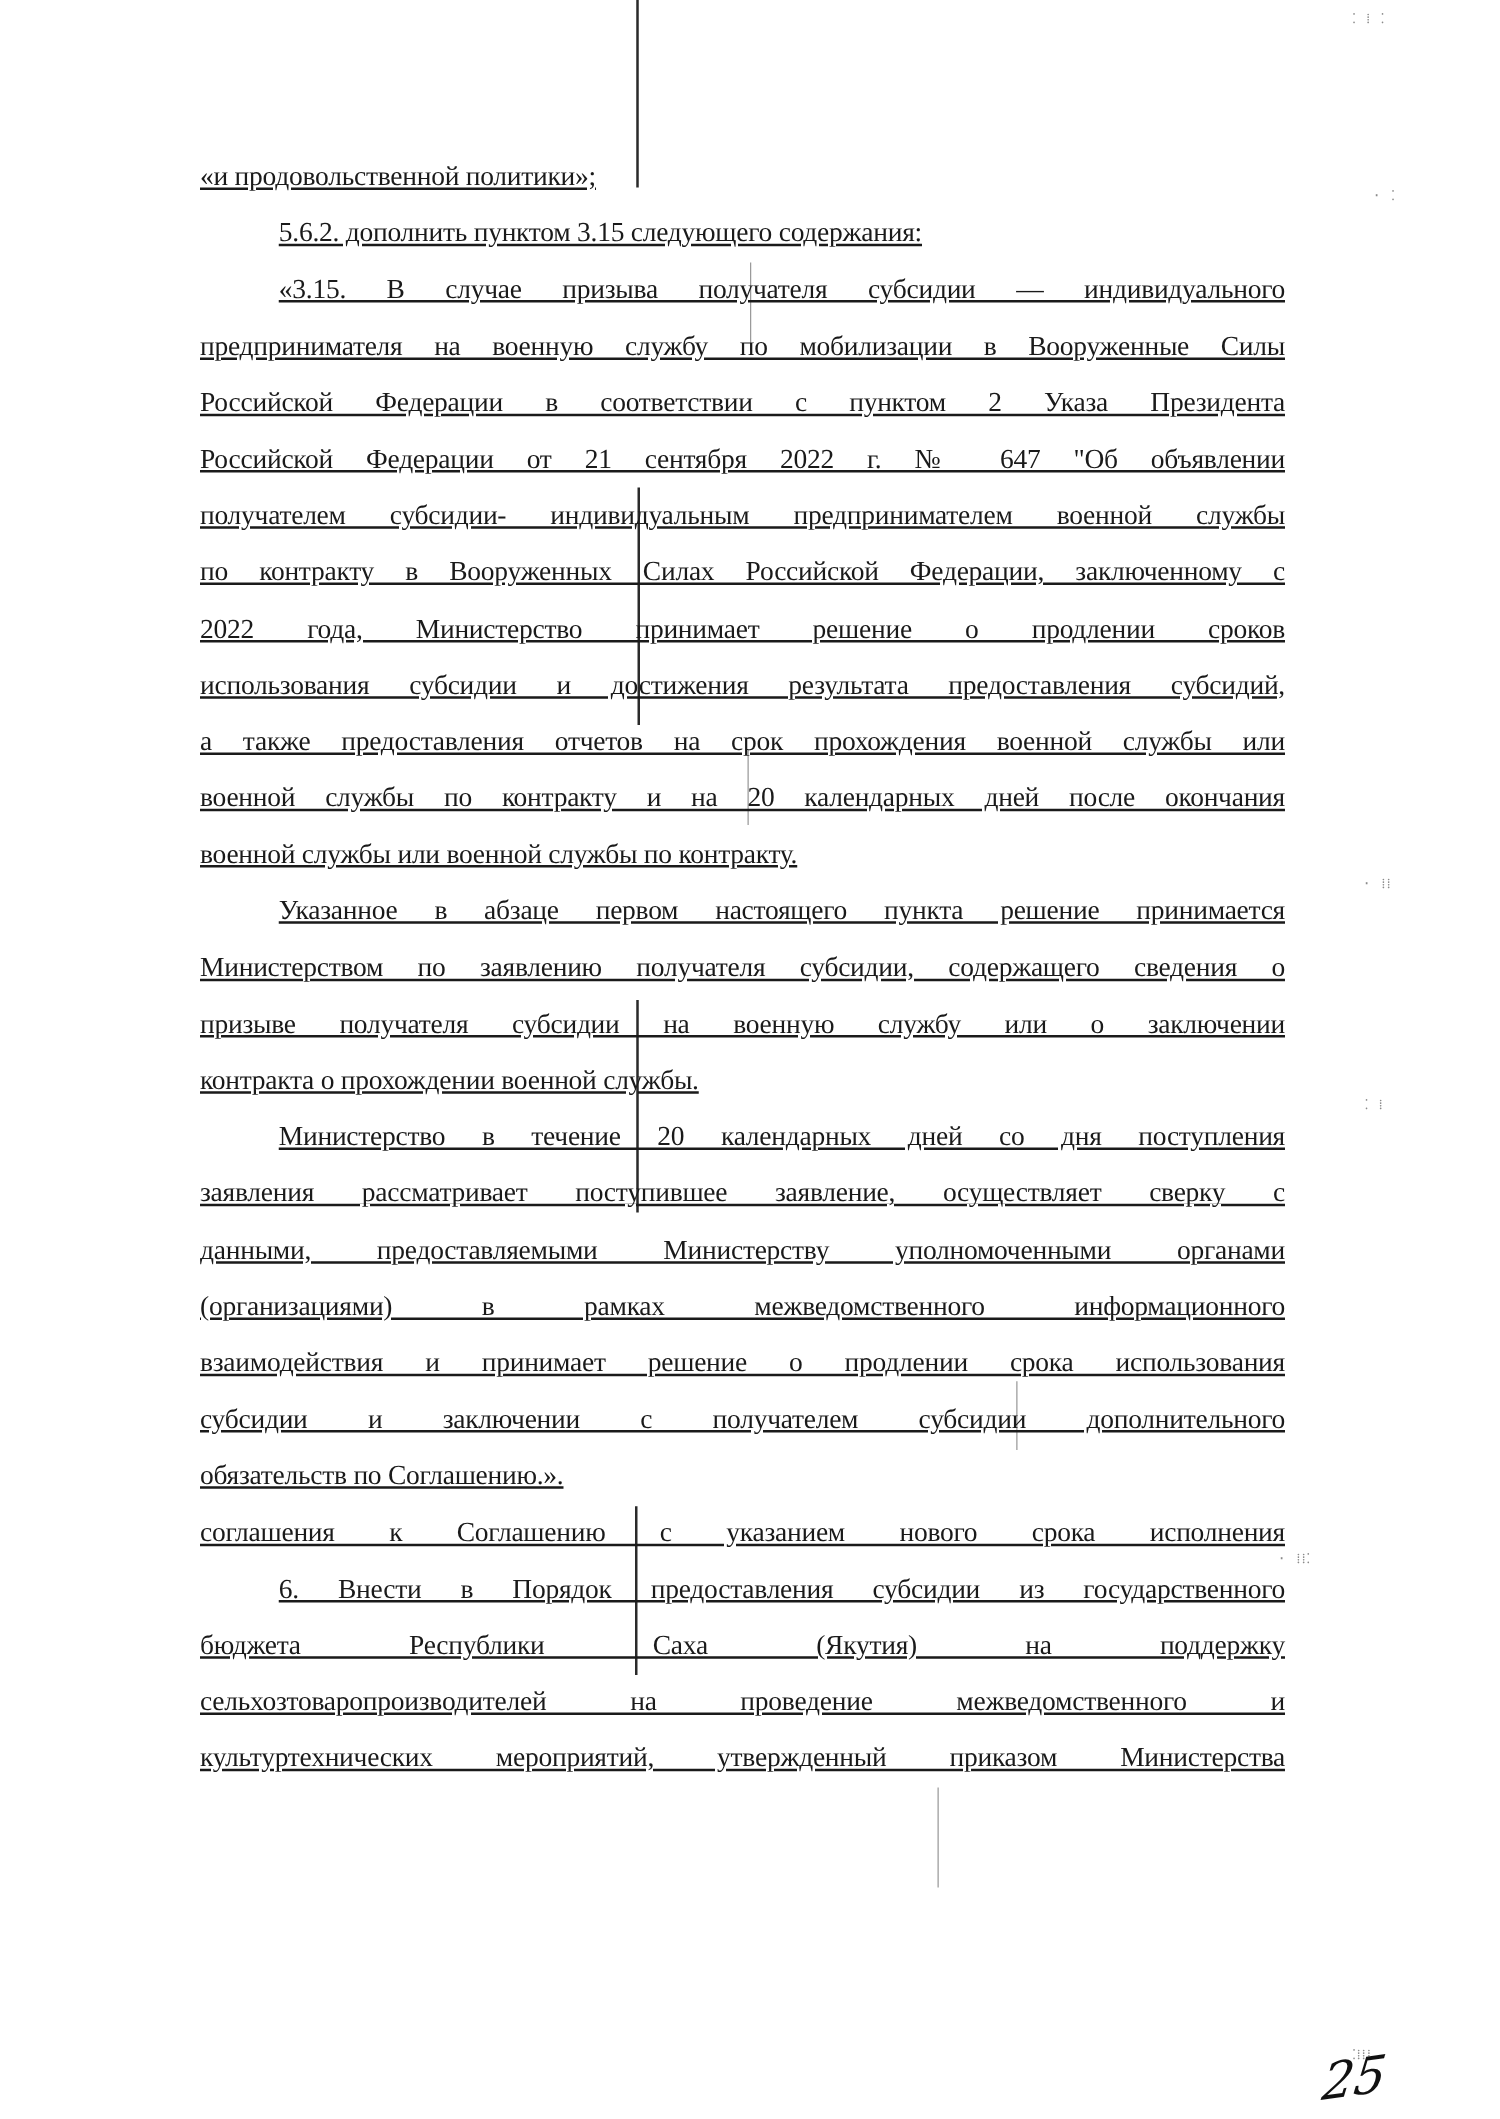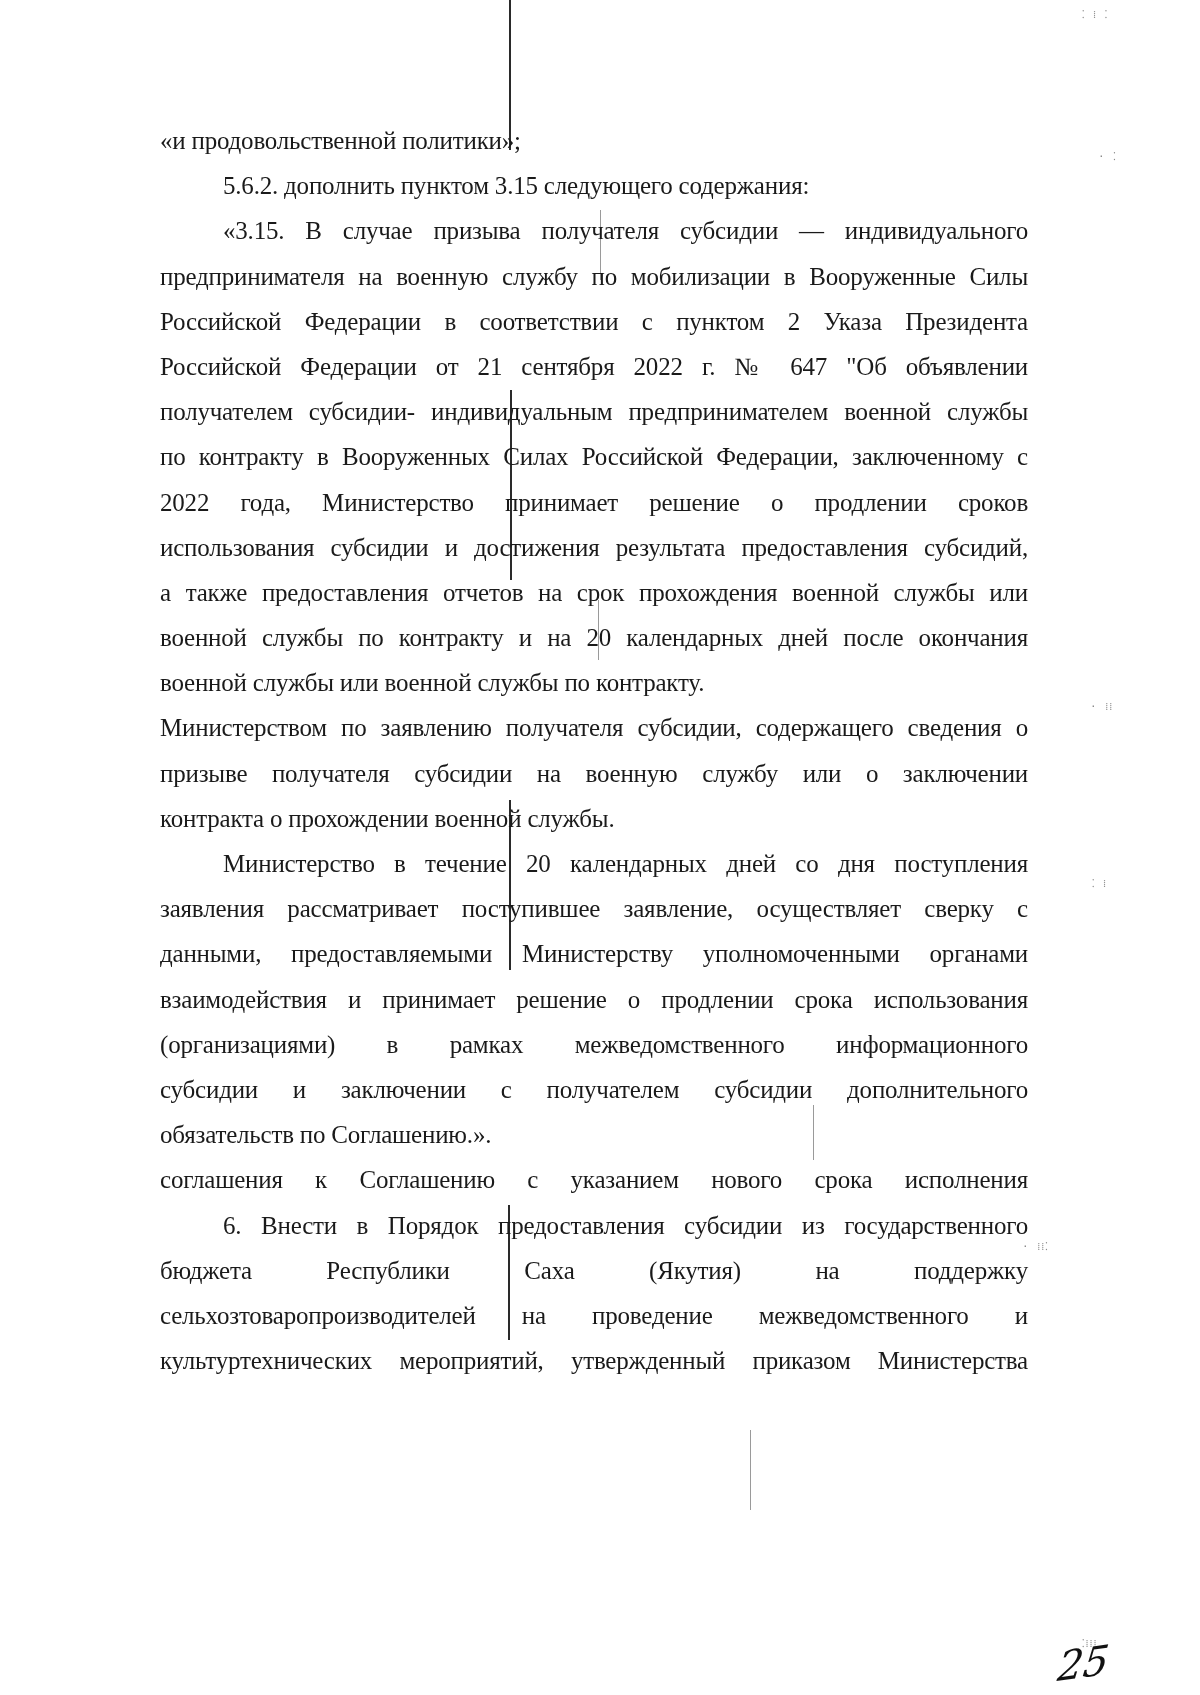--- a/index.html
+++ b/index.html
@@ -25,25 +25,26 @@
     }
     .text-block {
       position: absolute;
       left: 160px;
       top: 118px;
       width: 868px;
     }
     .line {
       height: 45.2px;
       line-height: 45.2px;
-      font-size: 25px;
+      font-size: 22px;
       white-space: nowrap;
       text-align: justify;
       text-align-last: justify;
       letter-spacing: -0.2px;
+      text-decoration: underline;
     }
     .line.indent {
       padding-left: 63px;
     }
     .line.last {
       text-align-last: left;
     }
     .fold-line {
       position: absolute;
       left: 509px;
@@ -111,31 +112,32 @@
       <div class="line">получателем субсидии- индивидуальным предпринимателем военной службы</div>
       <div class="line">по контракту в Вооруженных Силах Российской Федерации, заключенному с</div>
       <div class="line">2022 года, Министерство принимает решение о продлении сроков</div>
       <div class="line">использования субсидии и достижения результата предоставления субсидий,</div>
       <div class="line">а также предоставления отчетов на срок прохождения военной службы или</div>
       <div class="line">военной службы по контракту и на 20 календарных дней после окончания</div>
       <div class="line last">военной службы или военной службы по контракту.</div>
     </div>
 
     <div class="paragraph">
+      <div class="line indent">Указанное в абзаце первом настоящего пункта решение принимается</div>
       <div class="line">Министерством по заявлению получателя субсидии, содержащего сведения о</div>
       <div class="line">призыве получателя субсидии на военную службу или о  заключении</div>
       <div class="line last">контракта о прохождении военной службы.</div>
     </div>
 
     <div class="paragraph">
       <div class="line indent">Министерство в течение 20 календарных дней со дня поступления</div>
       <div class="line">заявления рассматривает поступившее заявление, осуществляет сверку с</div>
       <div class="line">данными, предоставляемыми Министерству уполномоченными органами</div>
+      <div class="line">(организациями) в рамках межведомственного информационного</div>
       <div class="line">взаимодействия и принимает решение о продлении срока использования</div>
-      <div class="line">(организациями) в рамках межведомственного информационного</div>
       <div class="line">субсидии и заключении с получателем субсидии дополнительного</div>
       <div class="line last">обязательств по  Соглашению.».</div>
       <div class="line">соглашения к Соглашению с указанием нового срока исполнения</div>
     </div>
 
     <div class="paragraph">
       <div class="line indent">6. Внести в Порядок предоставления субсидии из государственного</div>
       <div class="line">бюджета Республики Саха (Якутия) на поддержку</div>
       <div class="line">сельхозтоваропроизводителей на проведение межведомственного и</div>
       <div class="line">культуртехнических мероприятий, утвержденный приказом Министерства</div>

